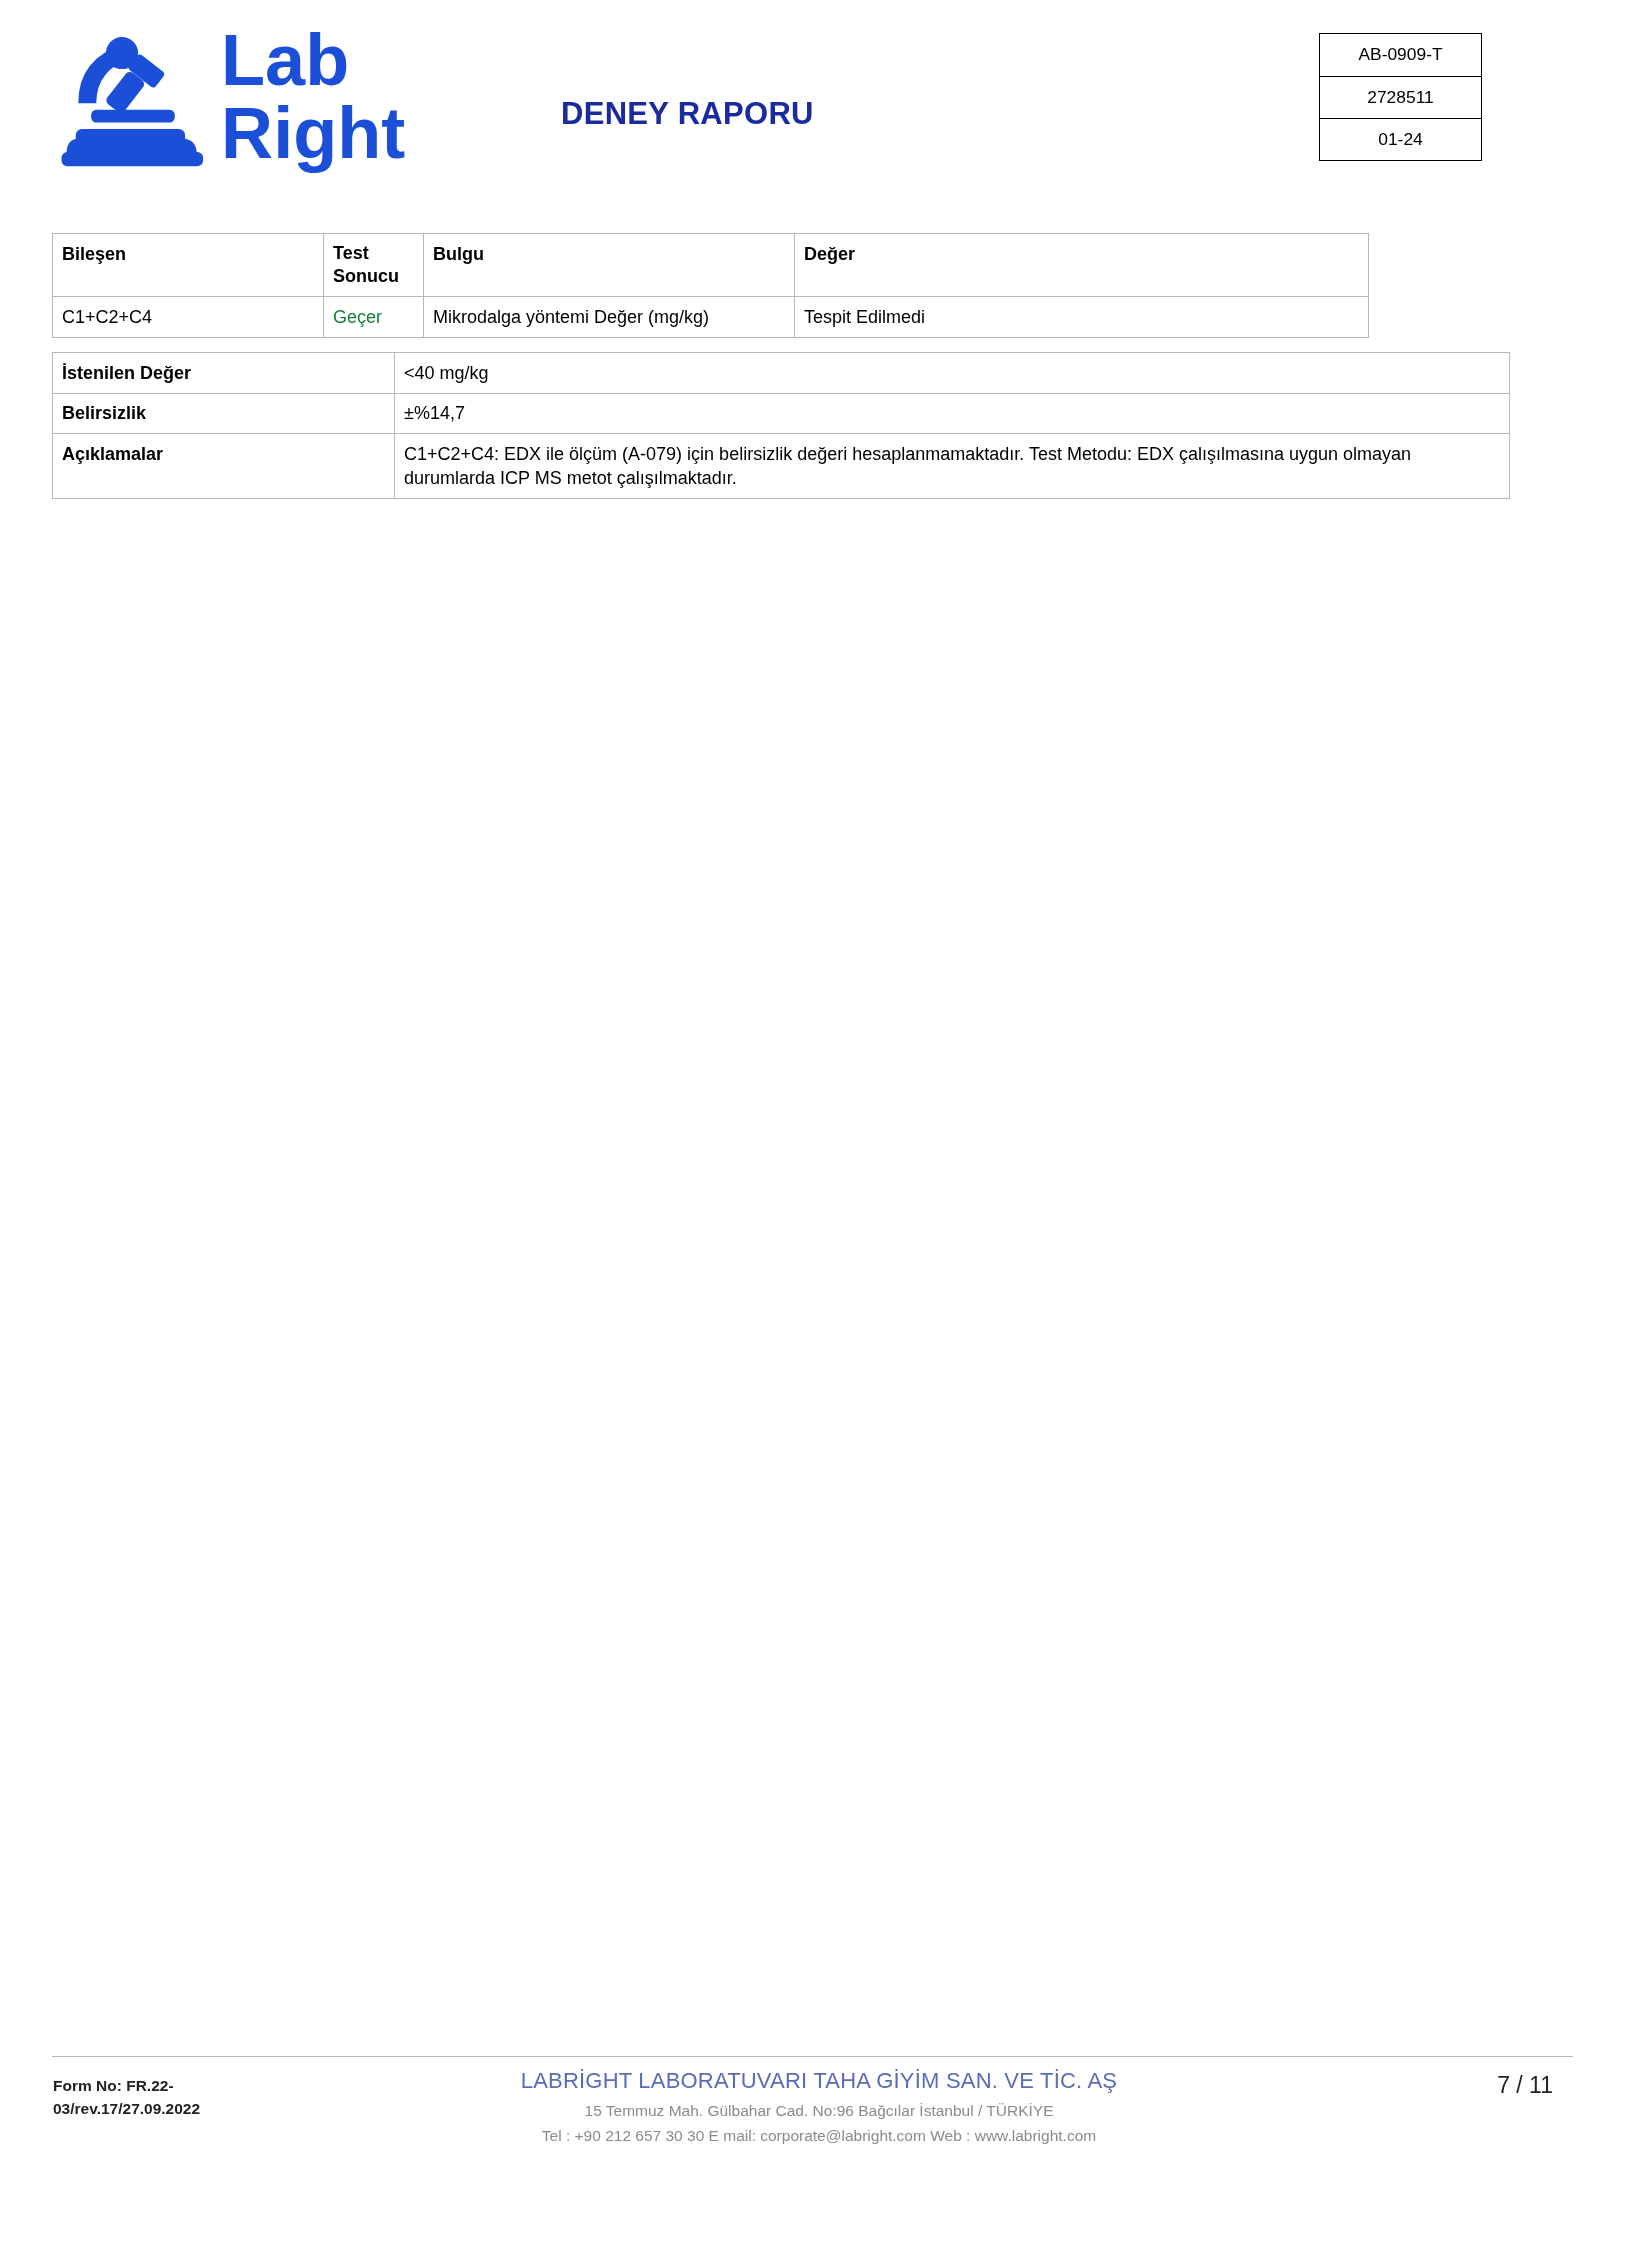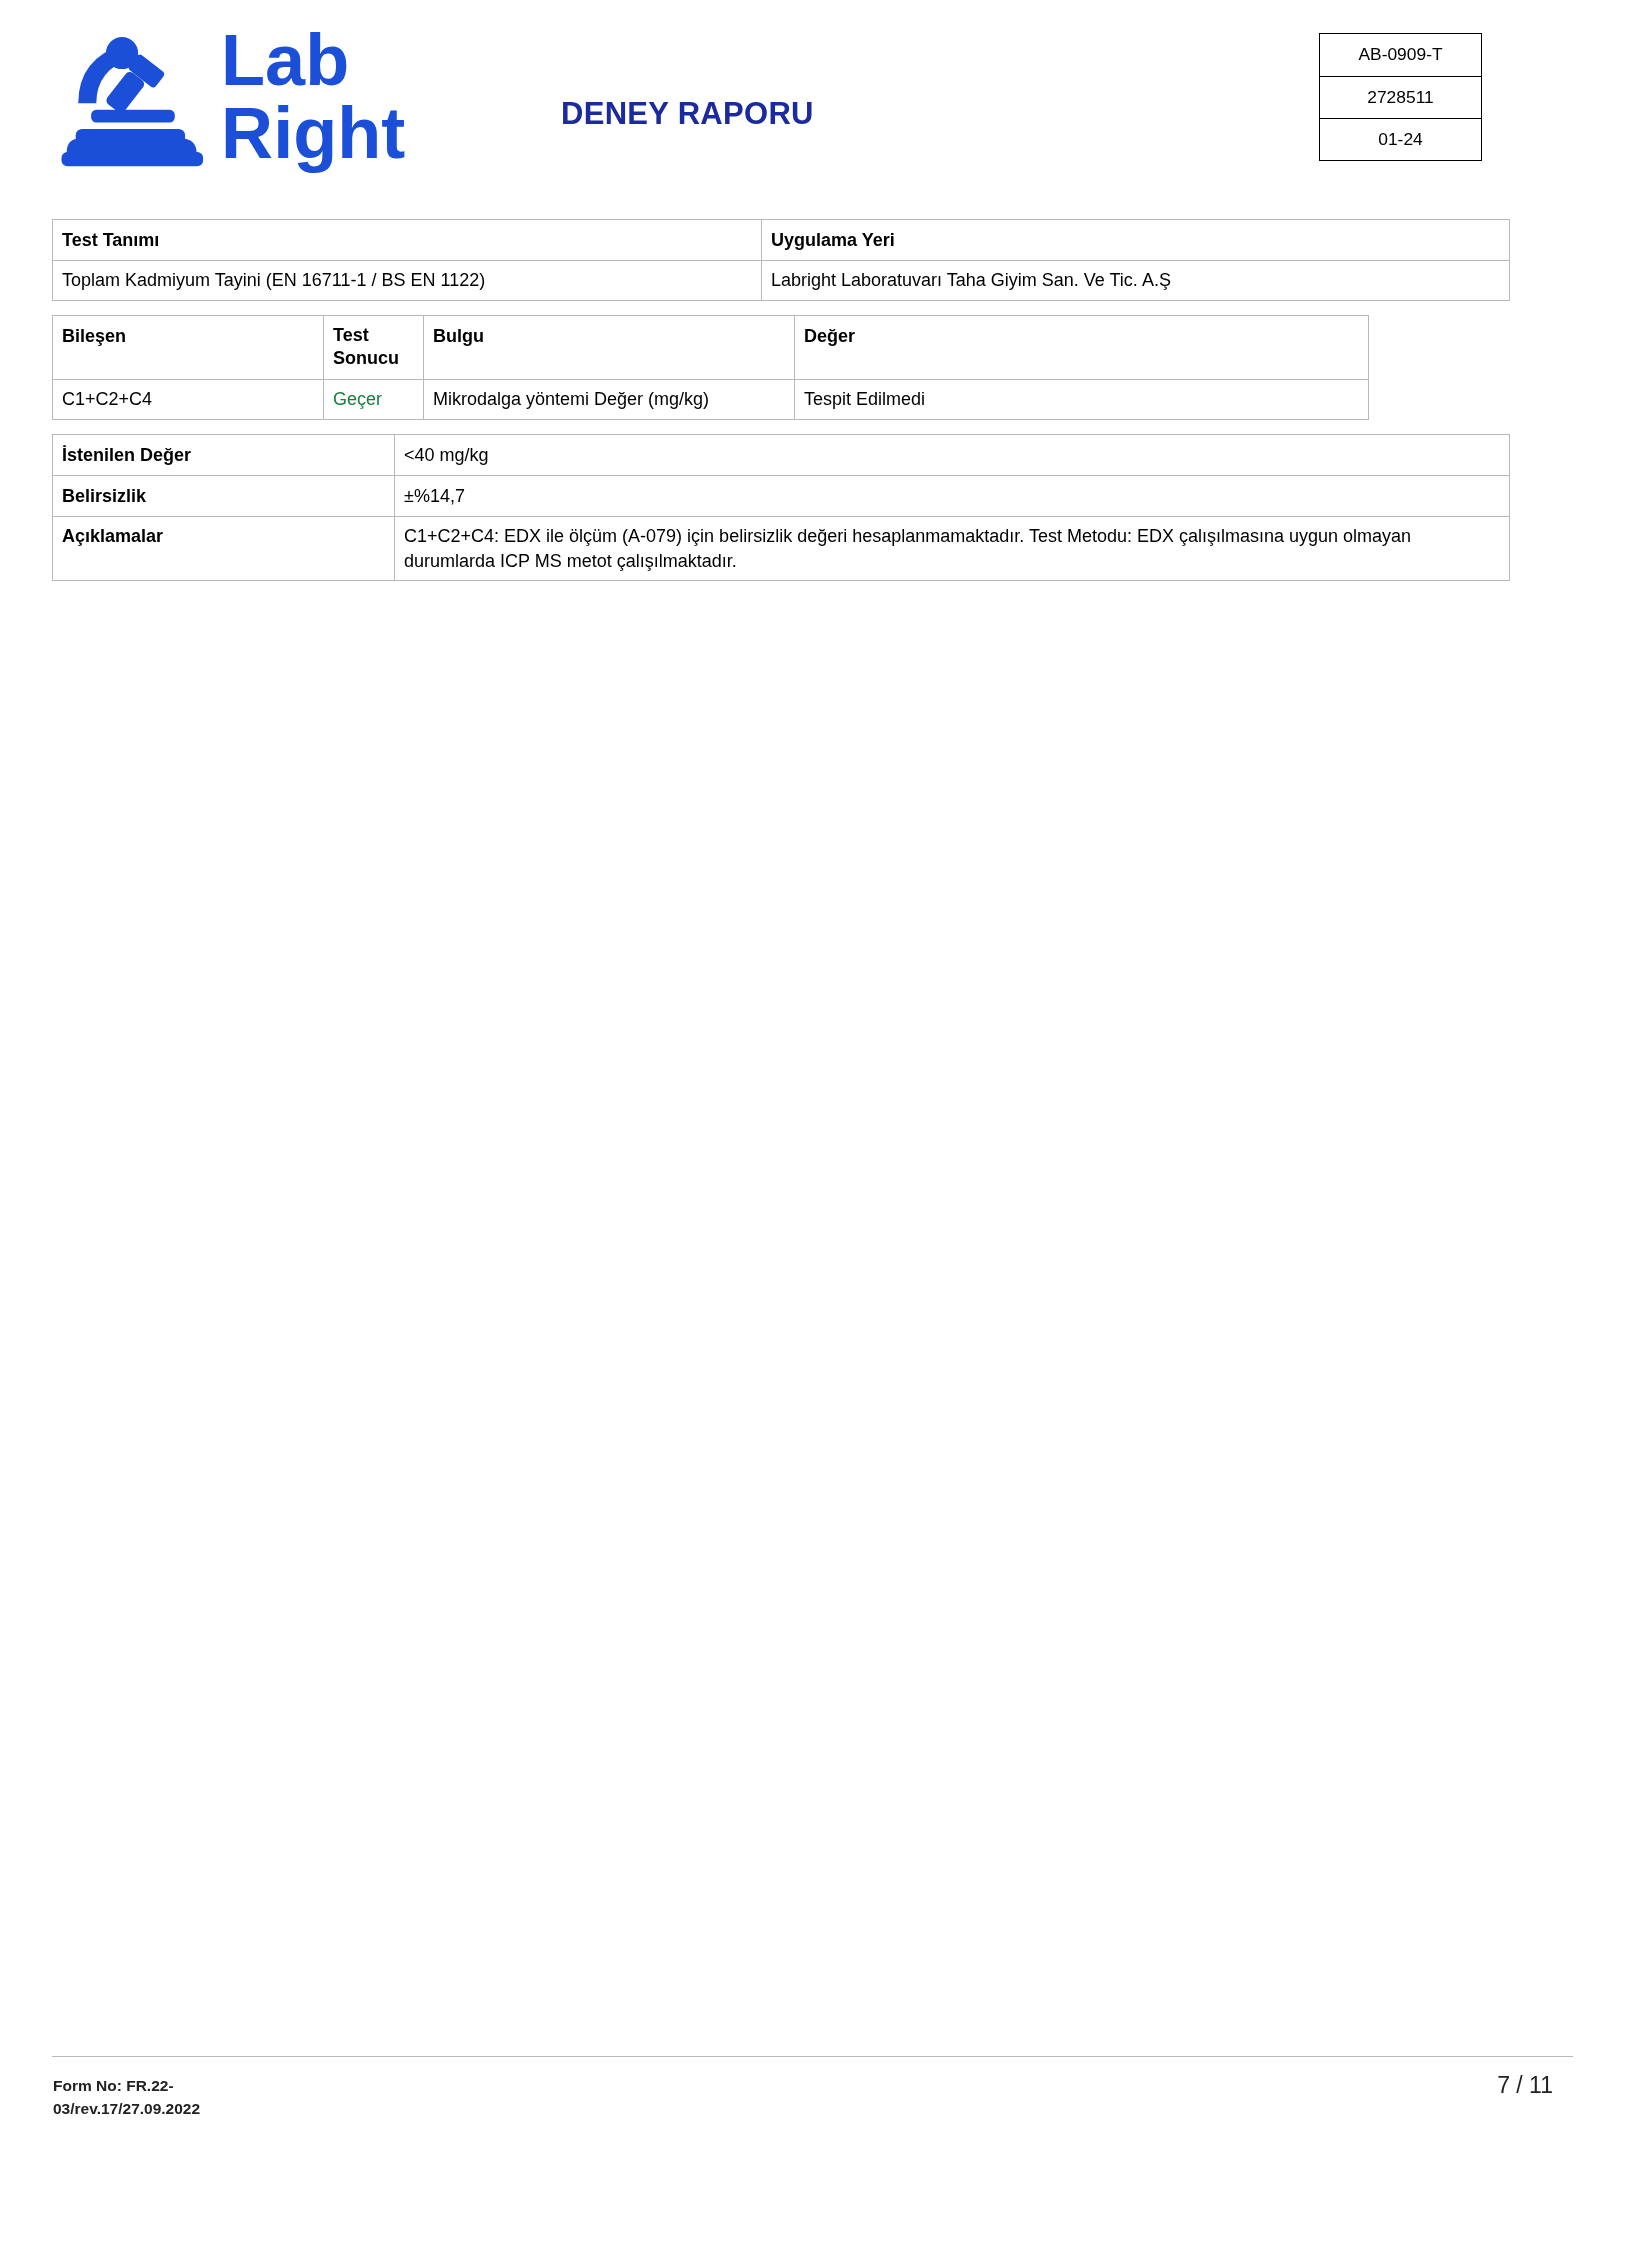--- a/index.html
+++ b/index.html
@@ -188,36 +188,20 @@
       </tr>
       <tr>
         <td>01-24</td>
       </tr>
     </tbody>
       </table>
   </div>
 
   <div class="tables">
 
-    <table class="grid">
-      <colgroup>
-          <col style="width:709px">
-          <col style="width:748px">
-        </colgroup>
-      <tbody>
-          <tr>
-        <td class="b">Test Tanımı</td>
-        <td class="b">Uygulama Yeri</td>
-      </tr>
-      <tr>
-        <td>Toplam Kadmiyum Tayini (EN 16711-1 / BS EN 1122)</td>
-        <td>Labright Laboratuvarı Taha Giyim San. Ve Tic. A.Ş</td>
-      </tr>
-    </tbody>
-      </table>
 
     <div class="sect-gap"></div>
 
     <table class="grid" style="width:1315px">
       <colgroup>
           <col style="width:271px">
           <col style="width:100px">
           <col style="width:371px">
           <col style="width:574px">
         </colgroup>
@@ -258,17 +242,22 @@
         <td class="desc-cell">C1+C2+C4: EDX ile ölçüm (A-079) için belirsizlik değeri hesaplanmamaktadır. Test Metodu: EDX çalışılmasına uygun olmayan durumlarda ICP MS metot çalışılmaktadır.</td>
       </tr>
     </tbody>
       </table>
 
   </div>
 
   <div class="footer">
     <div class="footer-rule"></div>
     <div class="form-no">Form No: FR.22-03/rev.17/27.09.2022</div>
+    <div class="footer-center">
+      <div class="footer-company">LABRİGHT LABORATUVARI TAHA GİYİM SAN. VE TİC. AŞ</div>
+      <div class="footer-line">15 Temmuz Mah. Gülbahar Cad. No:96 Bağcılar İstanbul / TÜRKİYE</div>
+      <div class="footer-line">Tel : +90 212 657 30 30 E mail: corporate@labright.com  Web : www.labright.com</div>
+    </div>
     <div class="page-num">7 / 11</div>
   </div>
 
 </div>
 
 
 </body></html>

